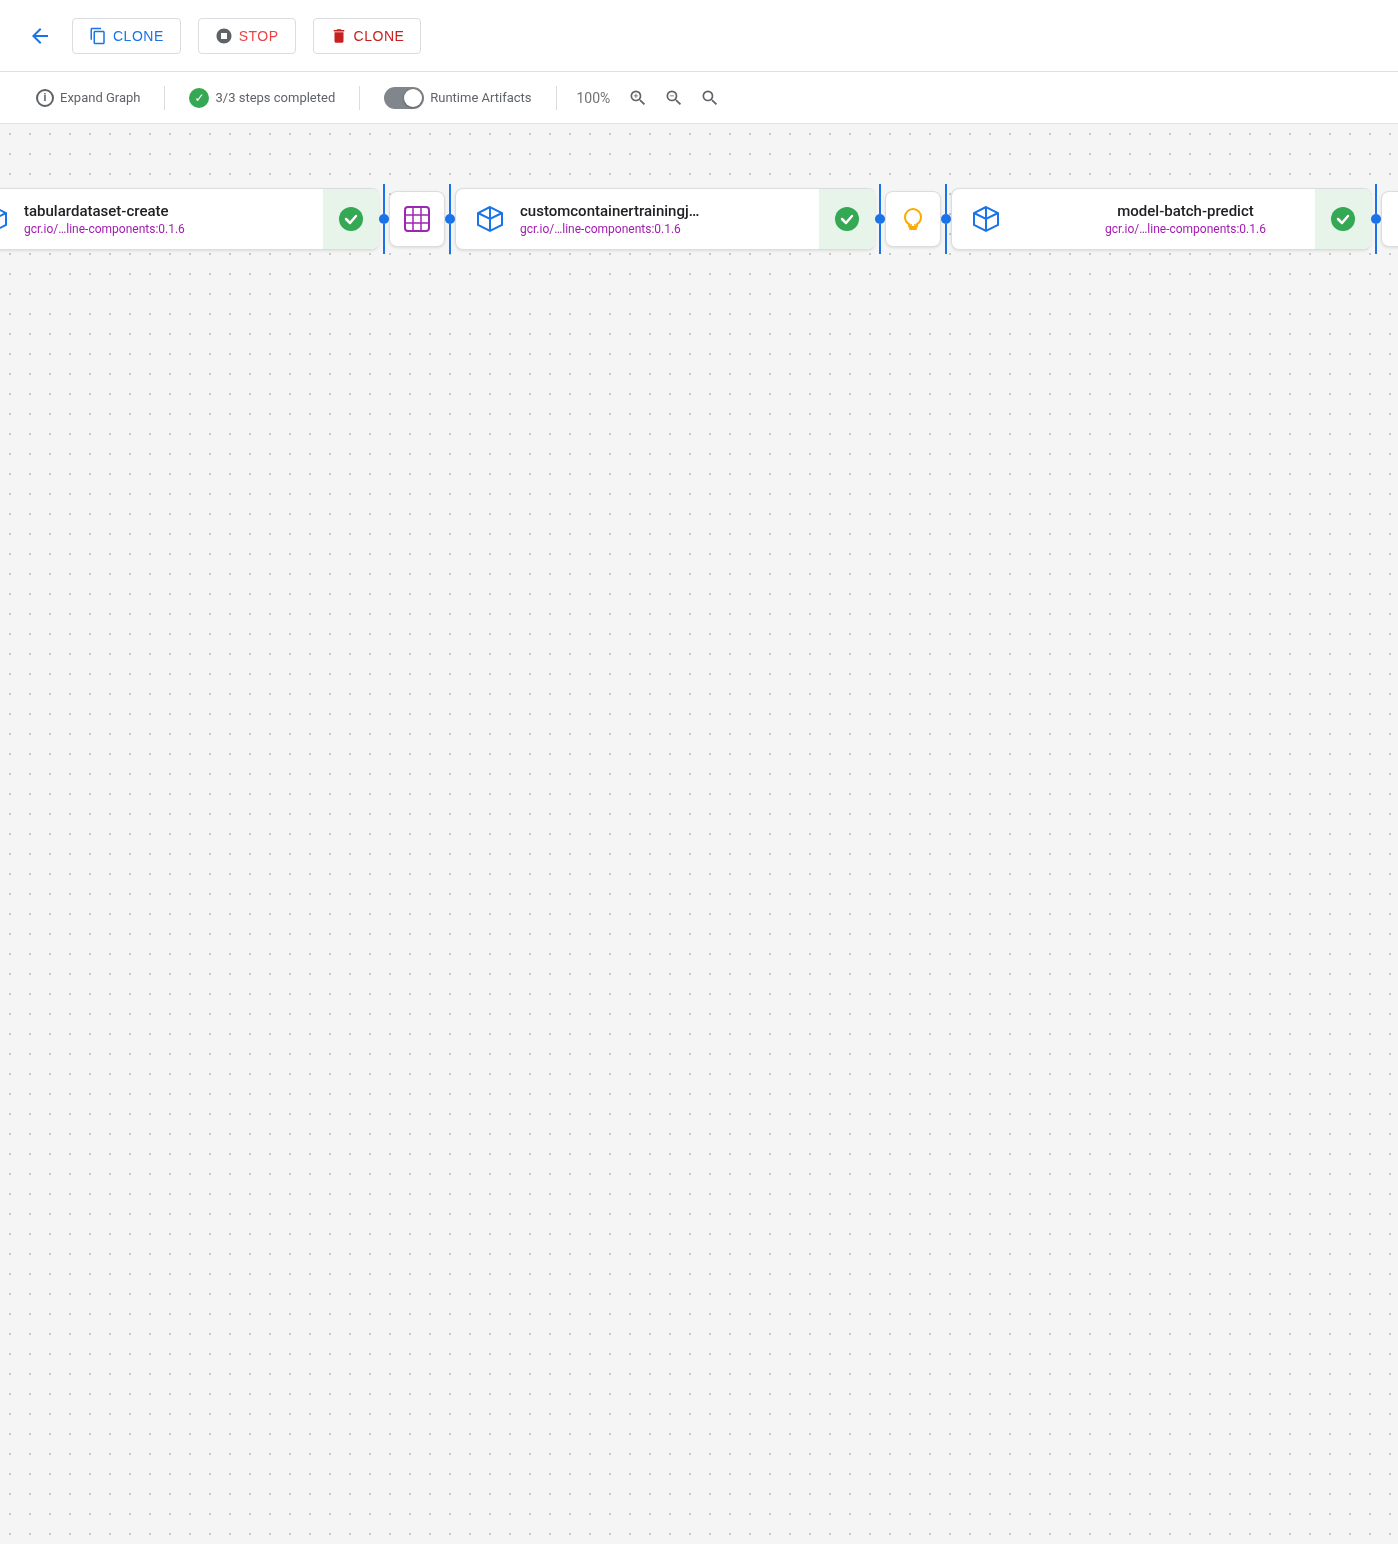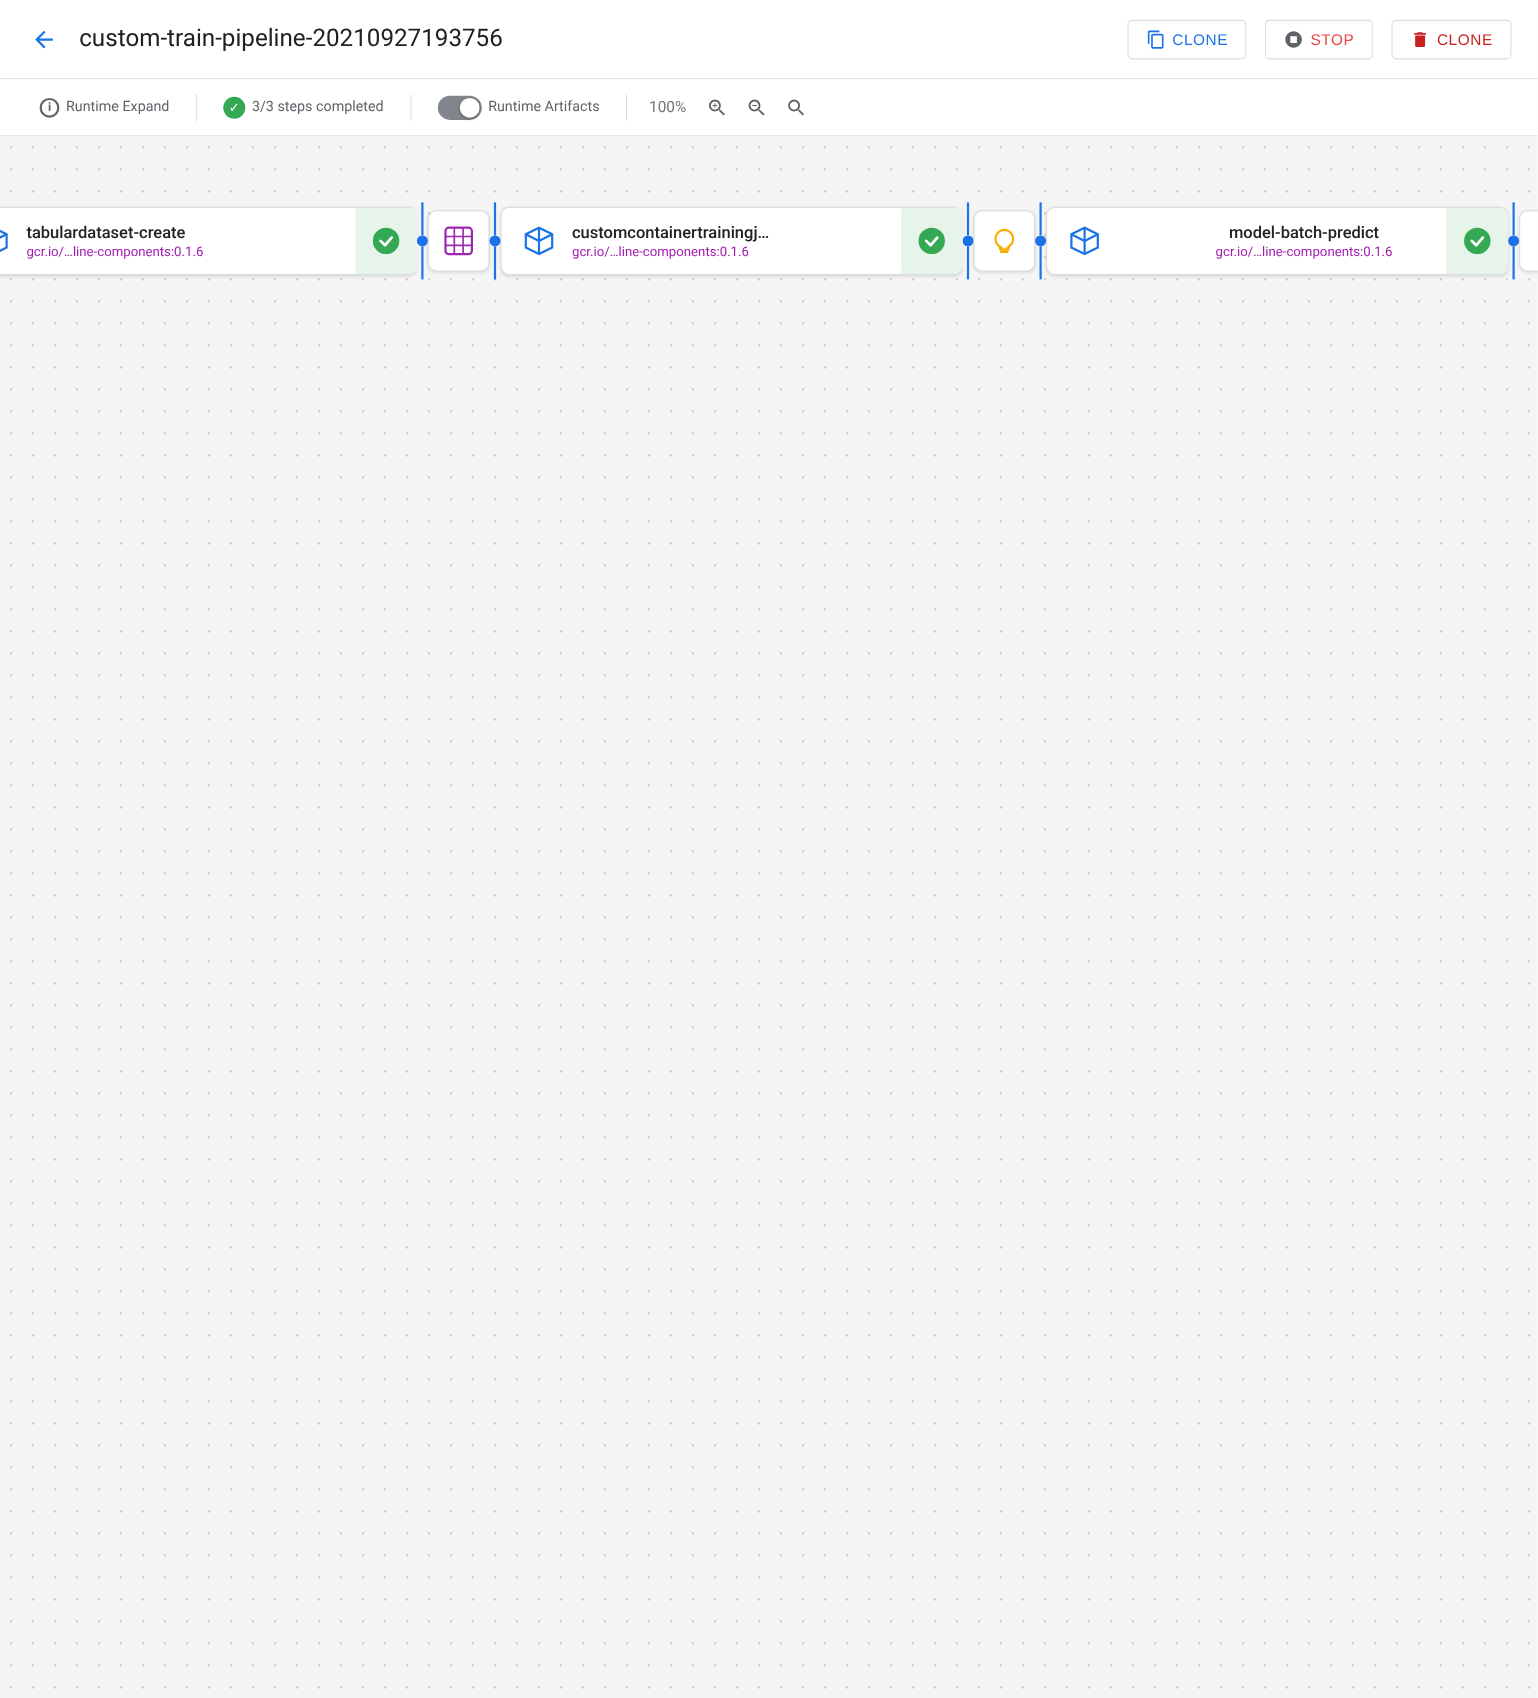--- a/index.html
+++ b/index.html
@@ -272,21 +272,20 @@
   </style>
 </head>
 <body>
 
 <div class="header">
   <button class="back-btn">
     <svg width="24" height="24" viewBox="0 0 24 24" fill="none">
       <path d="M20 11H7.83l5.59-5.59L12 4l-8 8 8 8 1.41-1.41L7.83 13H20v-2z" fill="#1a73e8"></path>
     </svg>
   </button>
-  <span class="page-title">custom-train-pipeline-20210927193756</span>
   <div class="header-actions">
     <button class="header-btn btn-clone">
       <svg width="18" height="18" viewBox="0 0 24 24" fill="#1a73e8">
         <path d="M16 1H4c-1.1 0-2 .9-2 2v14h2V3h12V1zm3 4H8c-1.1 0-2 .9-2 2v14c0 1.1.9 2 2 2h11c1.1 0 2-.9 2-2V7c0-1.1-.9-2-2-2zm0 16H8V7h11v14z"></path>
       </svg>
       <span>CLONE</span>
     </button>
     <button class="header-btn btn-stop">
       <svg width="18" height="18" viewBox="0 0 24 24" fill="#5f6368">
         <path d="M12 2C6.48 2 2 6.48 2 12s4.48 10 10 10 10-4.48 10-10S17.52 2 12 2zm4 14H8V8h8v8z"></path>
@@ -298,21 +297,21 @@
         <path d="M6 19c0 1.1.9 2 2 2h8c1.1 0 2-.9 2-2V7H6v12zM19 4h-3.5l-1-1h-5l-1 1H5v2h14V4z"></path>
       </svg>
       <span>CLONE</span>
     </button>
   </div>
 </div>
 
 <div class="toolbar">
   <div class="toolbar-item">
     <div class="toolbar-info-icon">i</div>
-    <span>Runtime Expand</span>
+    <span>Expand Graph</span>
   </div>
   <div class="toolbar-divider"></div>
   <div class="toolbar-item">
     <div class="check-circle">✓</div>
     <span>3/3 steps completed</span>
   </div>
   <div class="toolbar-divider"></div>
   <div class="toolbar-item">
     <div class="toggle-switch">
       <div class="toggle-track">

